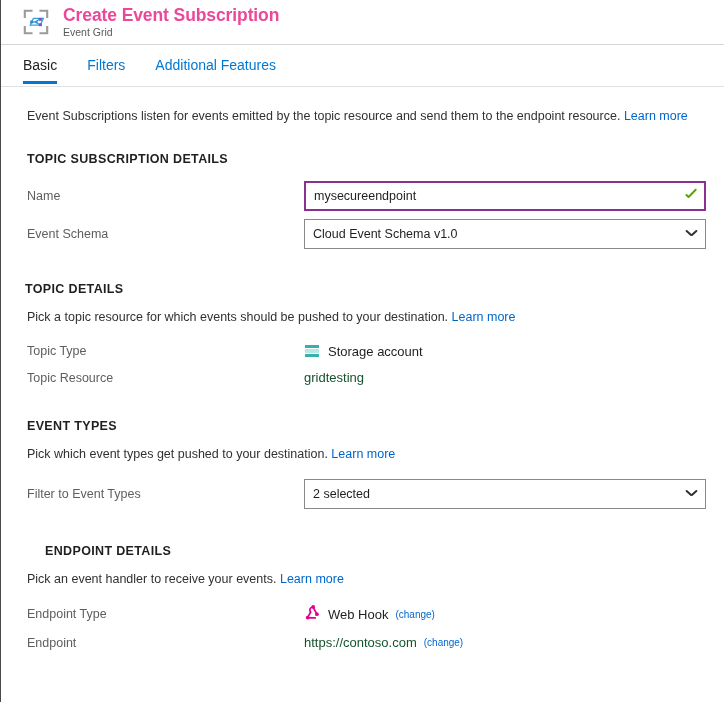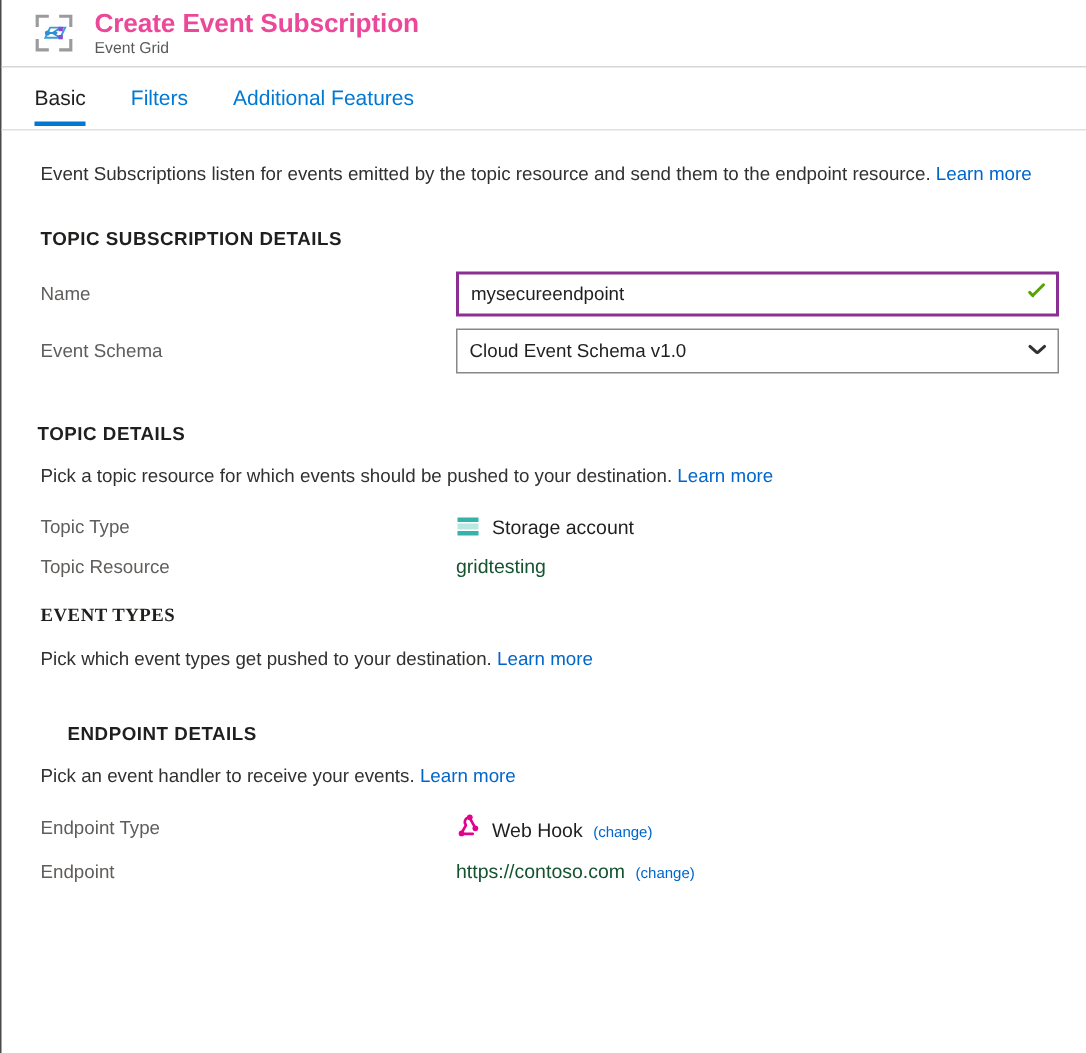--- a/index.html
+++ b/index.html
@@ -124,21 +124,21 @@
   .row-label {
     width: 232px;
     flex: 0 0 232px;
     font-size: 12.5px;
     color: #605e5c;
   }
   .row-value {
     font-size: 13px;
     color: #201f1e;
     display: flex;
-    align-items: flex-end;
+    align-items: center;
   }
 
   
   .tb {
     box-sizing: border-box;
     width: 402px;
     height: 30px;
     border: 1px solid #8a8886;
     background: #fff;
     display: flex;
@@ -313,26 +313,33 @@
       </div>
     </div>
 
     <div class="row" style="margin-top:11px;">
       <div class="row-label">Topic Resource</div>
       <div class="row-value">
         <a class="val-link">gridtesting</a>
       </div>
     </div>
 
-    <div class="section-title" style="margin-top:18px;font-family:Liberation Serif, serif;">EVENT TYPES</div>
+    <div class="section-title" style="margin-top:34px;">EVENT TYPES</div>
     <div class="section-desc" style="margin-top:13px;">
       <span>Pick which event types get pushed to your destination.</span>
       <a class="link">Learn more</a>
     </div>
 
+    <div class="row" style="margin-top:17px;">
+      <div class="row-label">Filter to Event Types</div>
+      <div class="tb">
+        <span class="tb-text">2 selected</span>
+        <span class="chev"></span>
+      </div>
+    </div>
 
     <div class="section-title" style="margin-top:35px;margin-left:44px;">ENDPOINT DETAILS</div>
     <div class="section-desc" style="margin-top:13px;">
       <span>Pick an event handler to receive your events.</span>
       <a class="link">Learn more</a>
     </div>
 
     <div class="row" style="margin-top:18px;">
       <div class="row-label">Endpoint Type</div>
       <div class="row-value">

